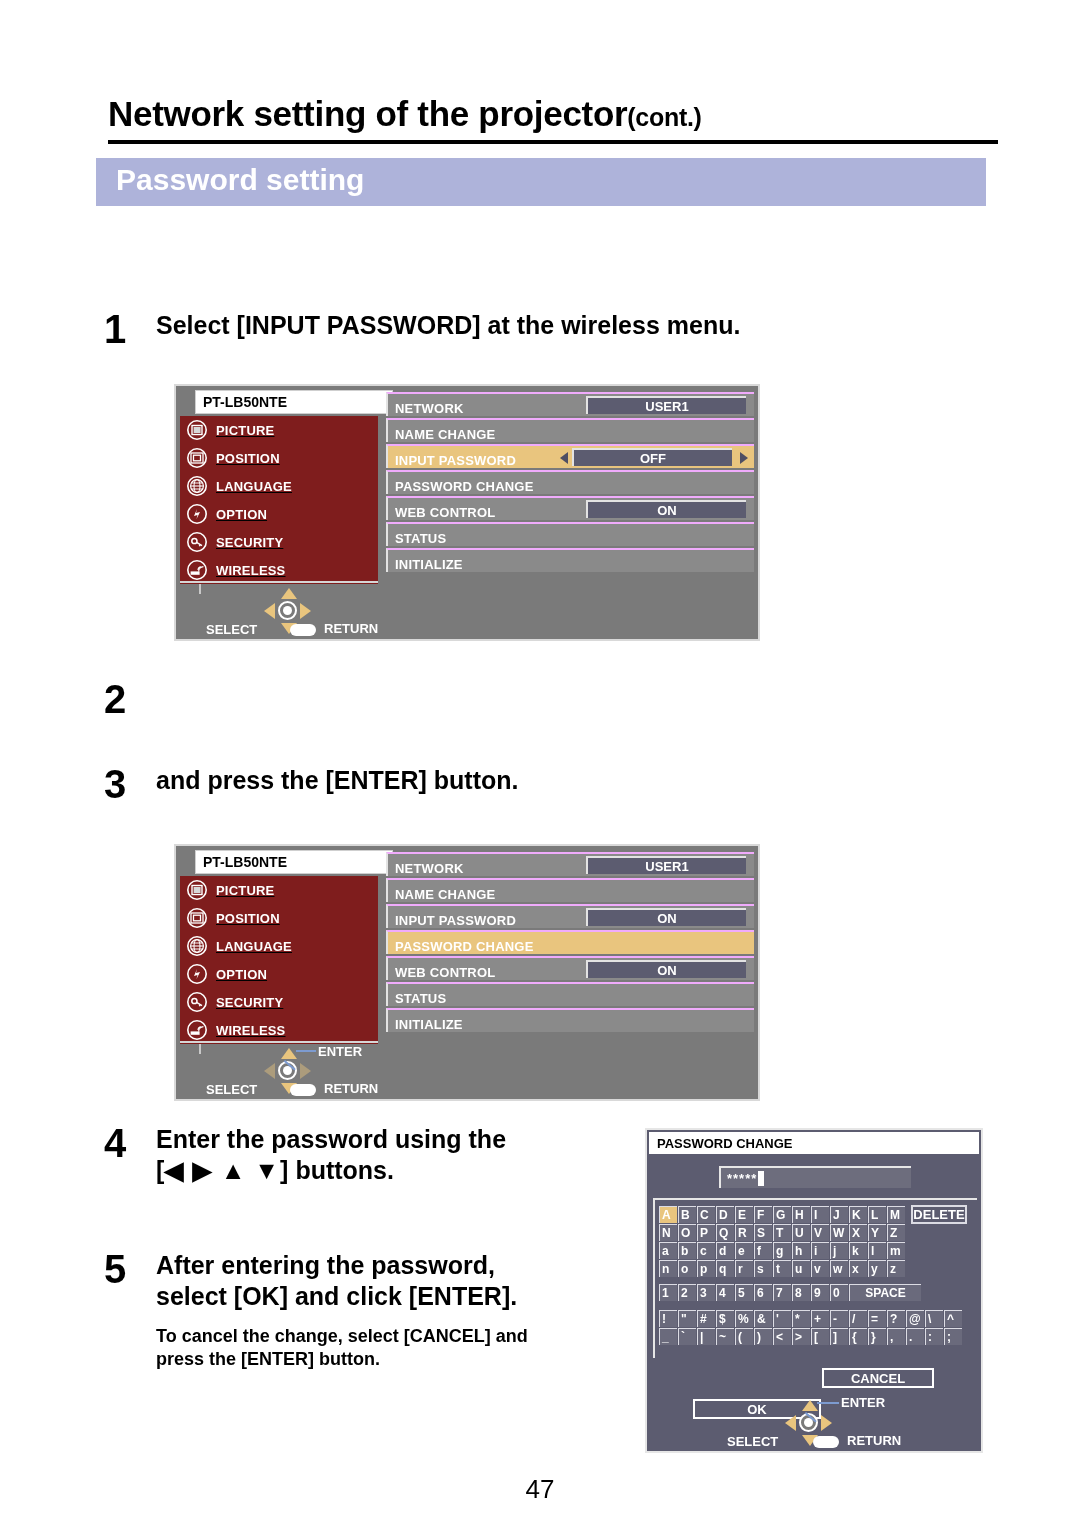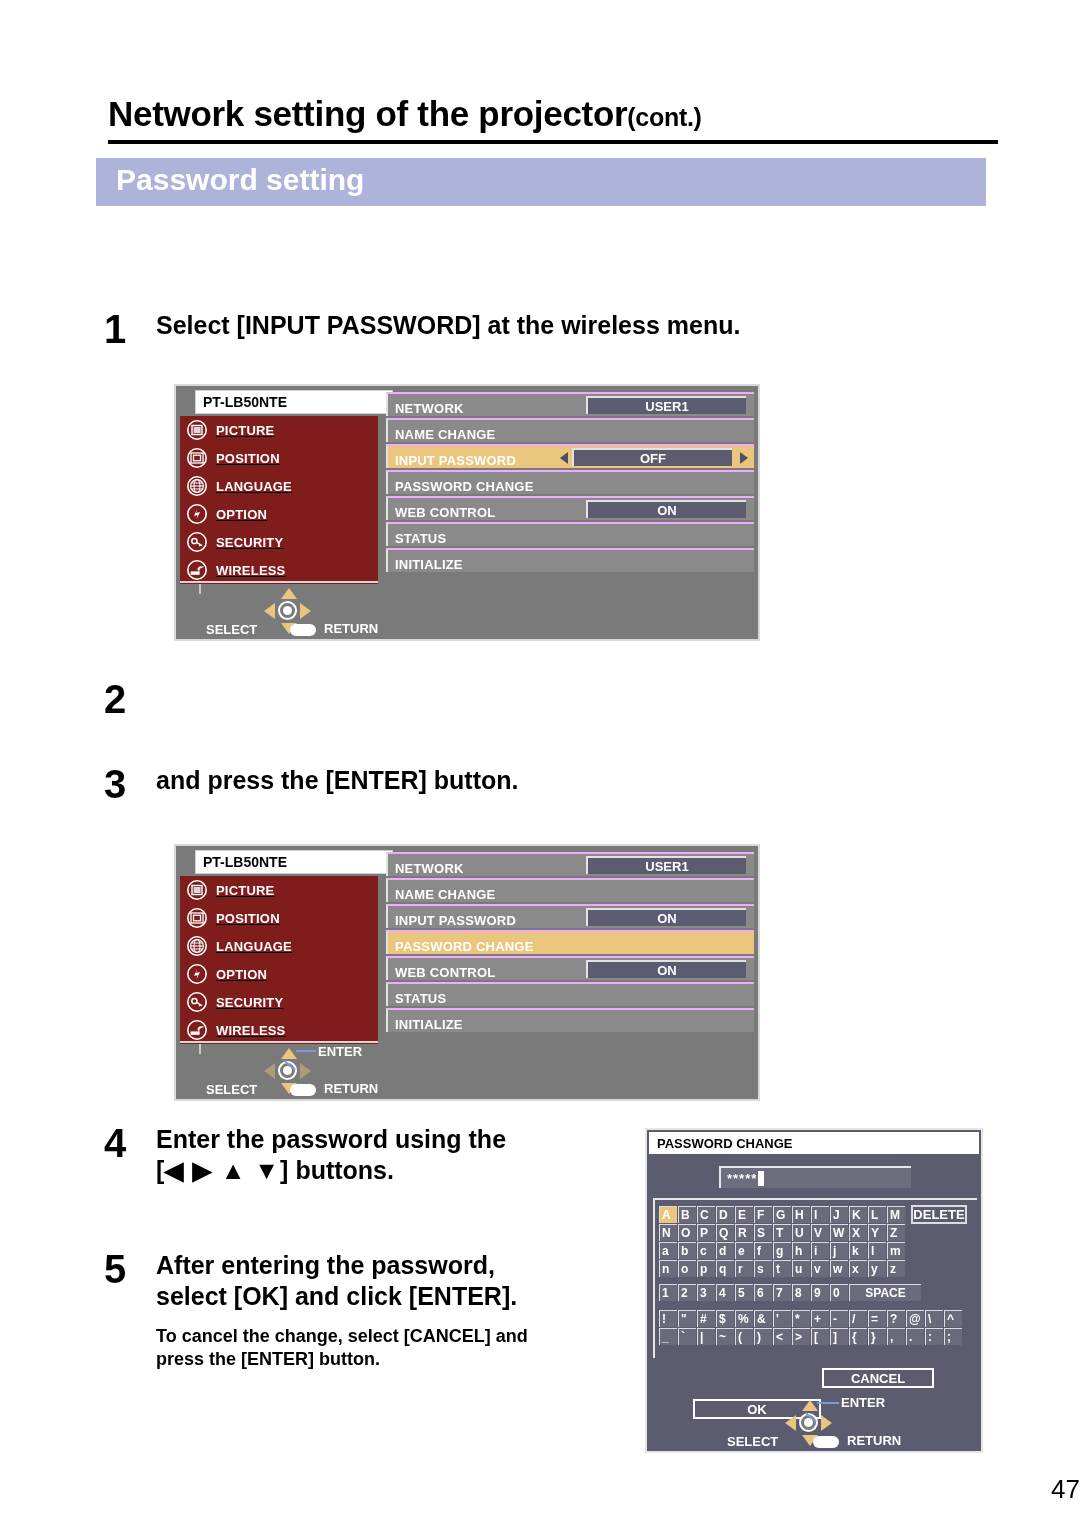--- a/index.html
+++ b/index.html
@@ -433,21 +433,21 @@
     font-weight: bold;
     color: #ffffff;
   }
   #btn-ok { left: 46px; top: 238px; width: 128px; margin-top: 31px; }
   #btn-cancel { left: 175px; top: 238px; width: 112px; }
 
   .pagenum {
     position: absolute;
     left: 0; right: 0;
     top: 1474px;
-    text-align: right;
+    text-align: center;
     font-size: 26px;
     color: #000;
   }
 </style>
 </head>
 <body>
 
 <div class="page">
 
   <div class="doc-header">

